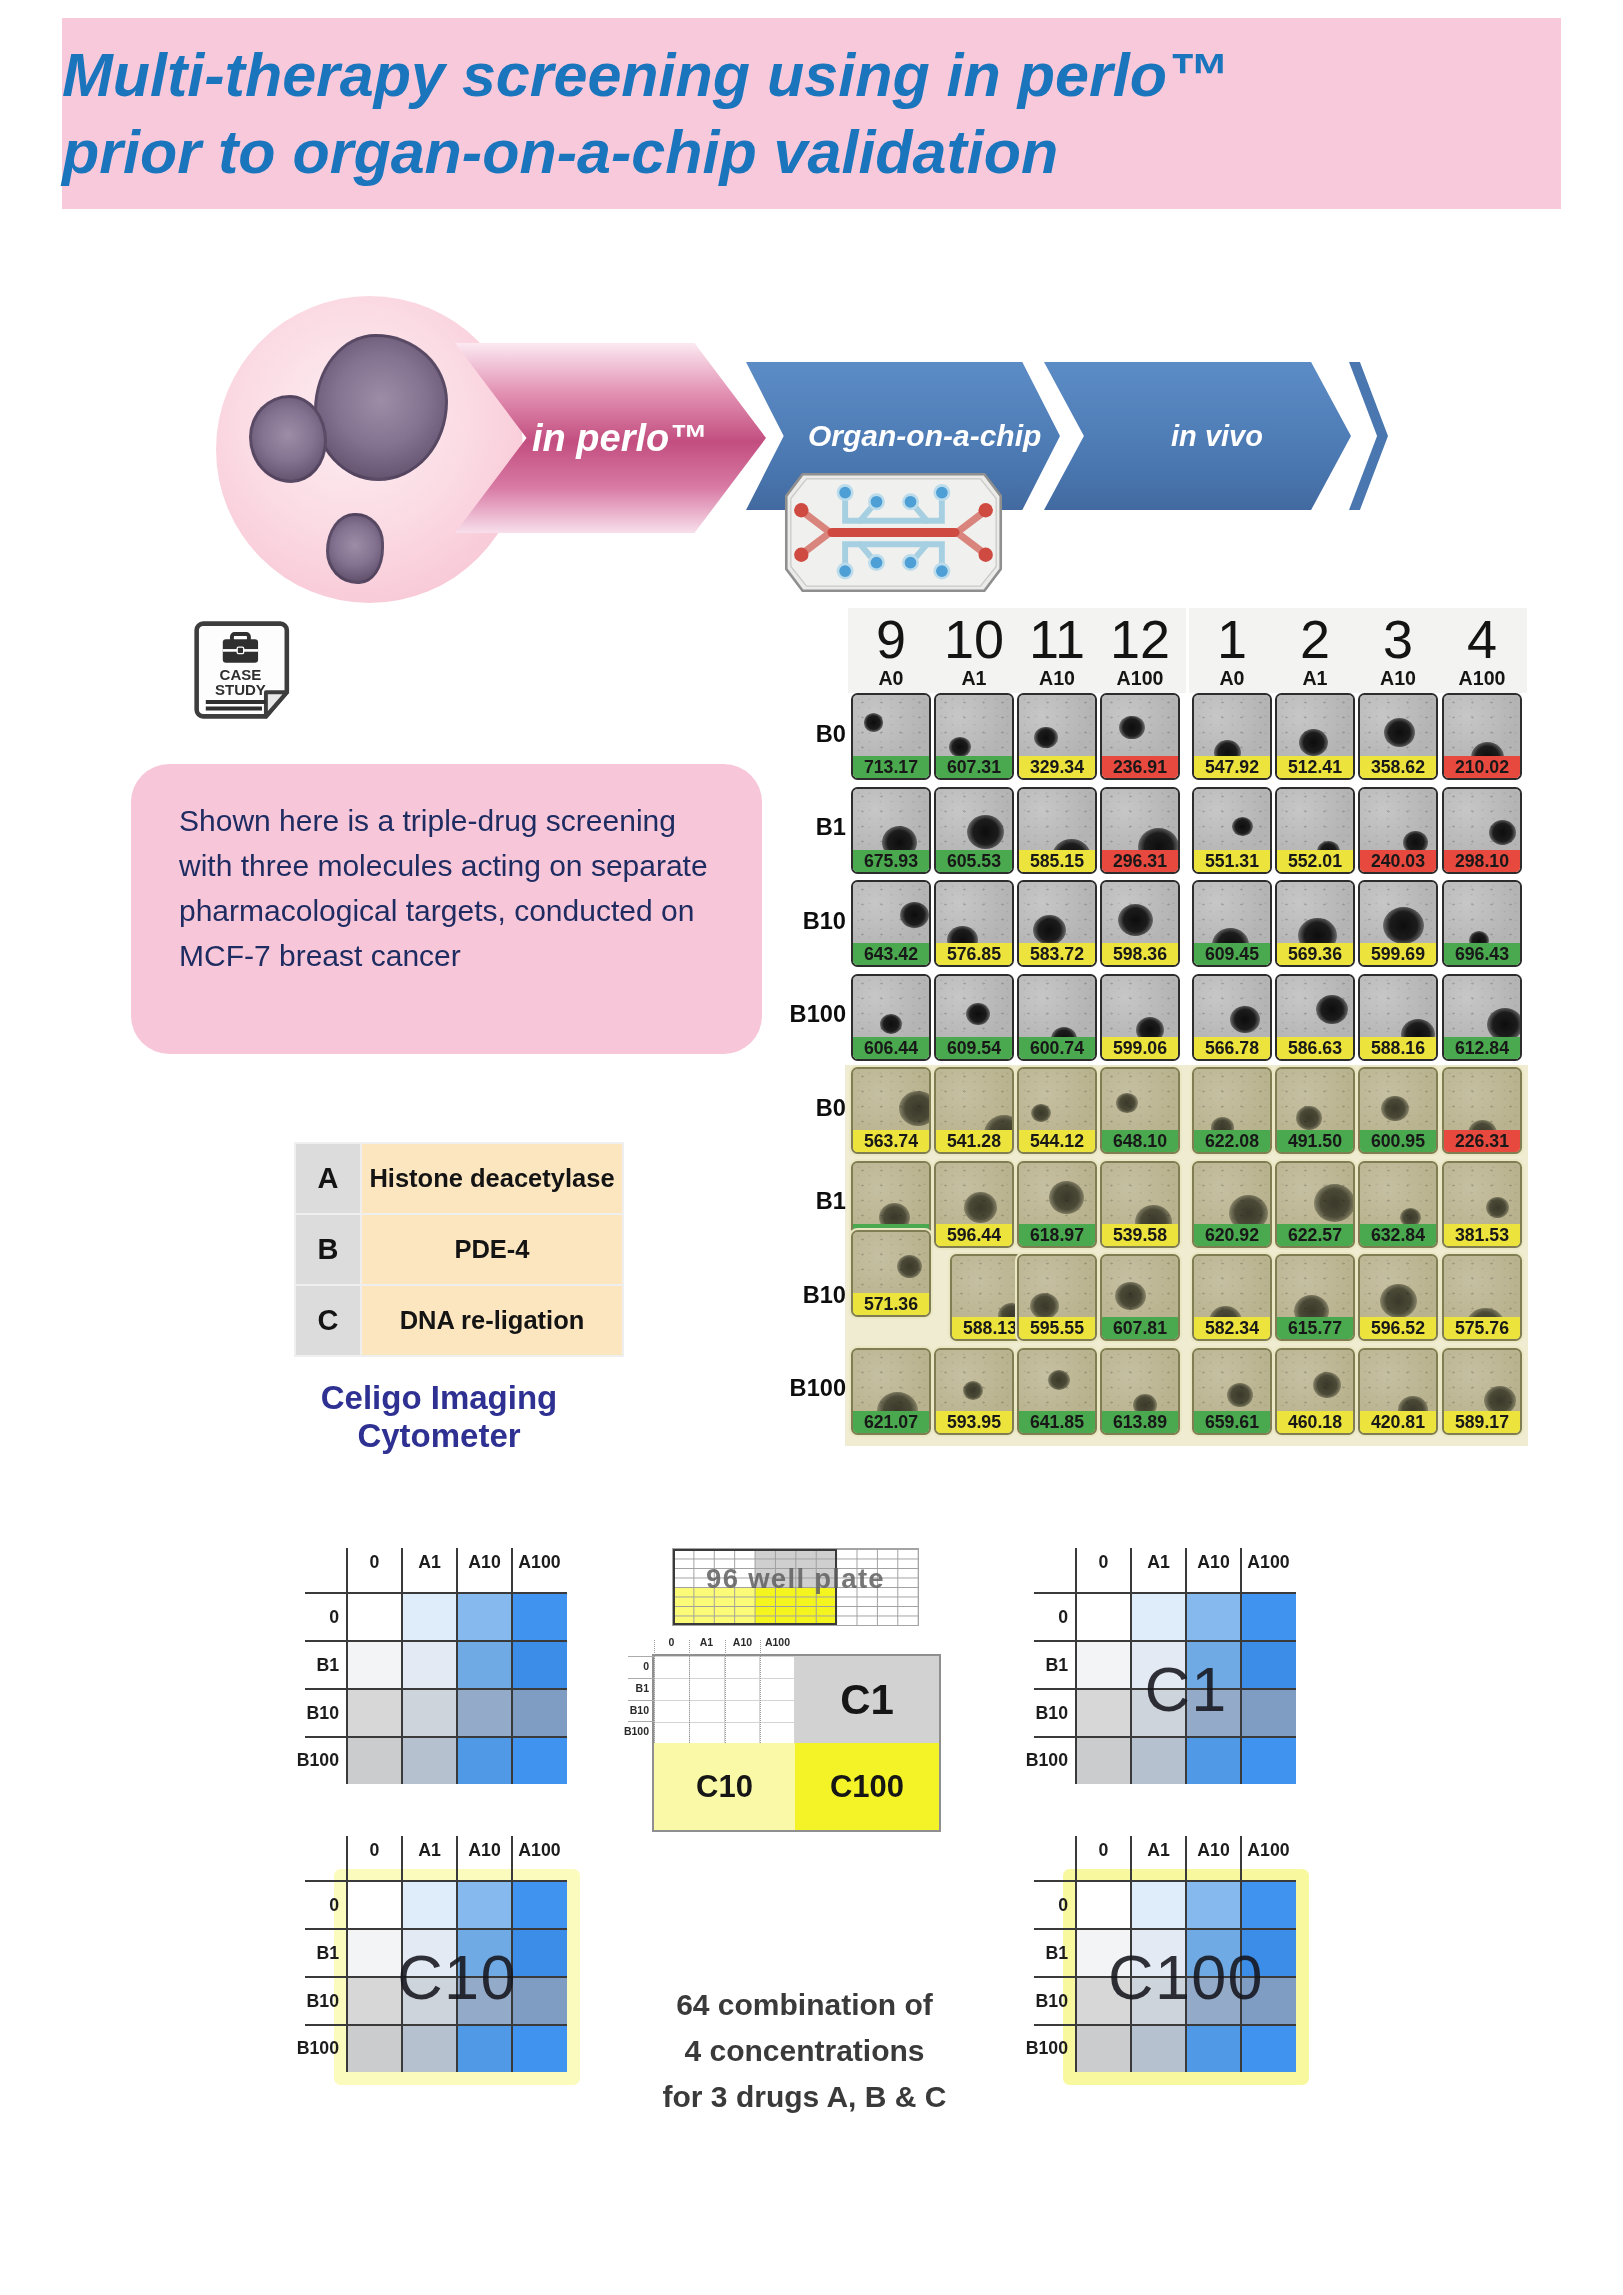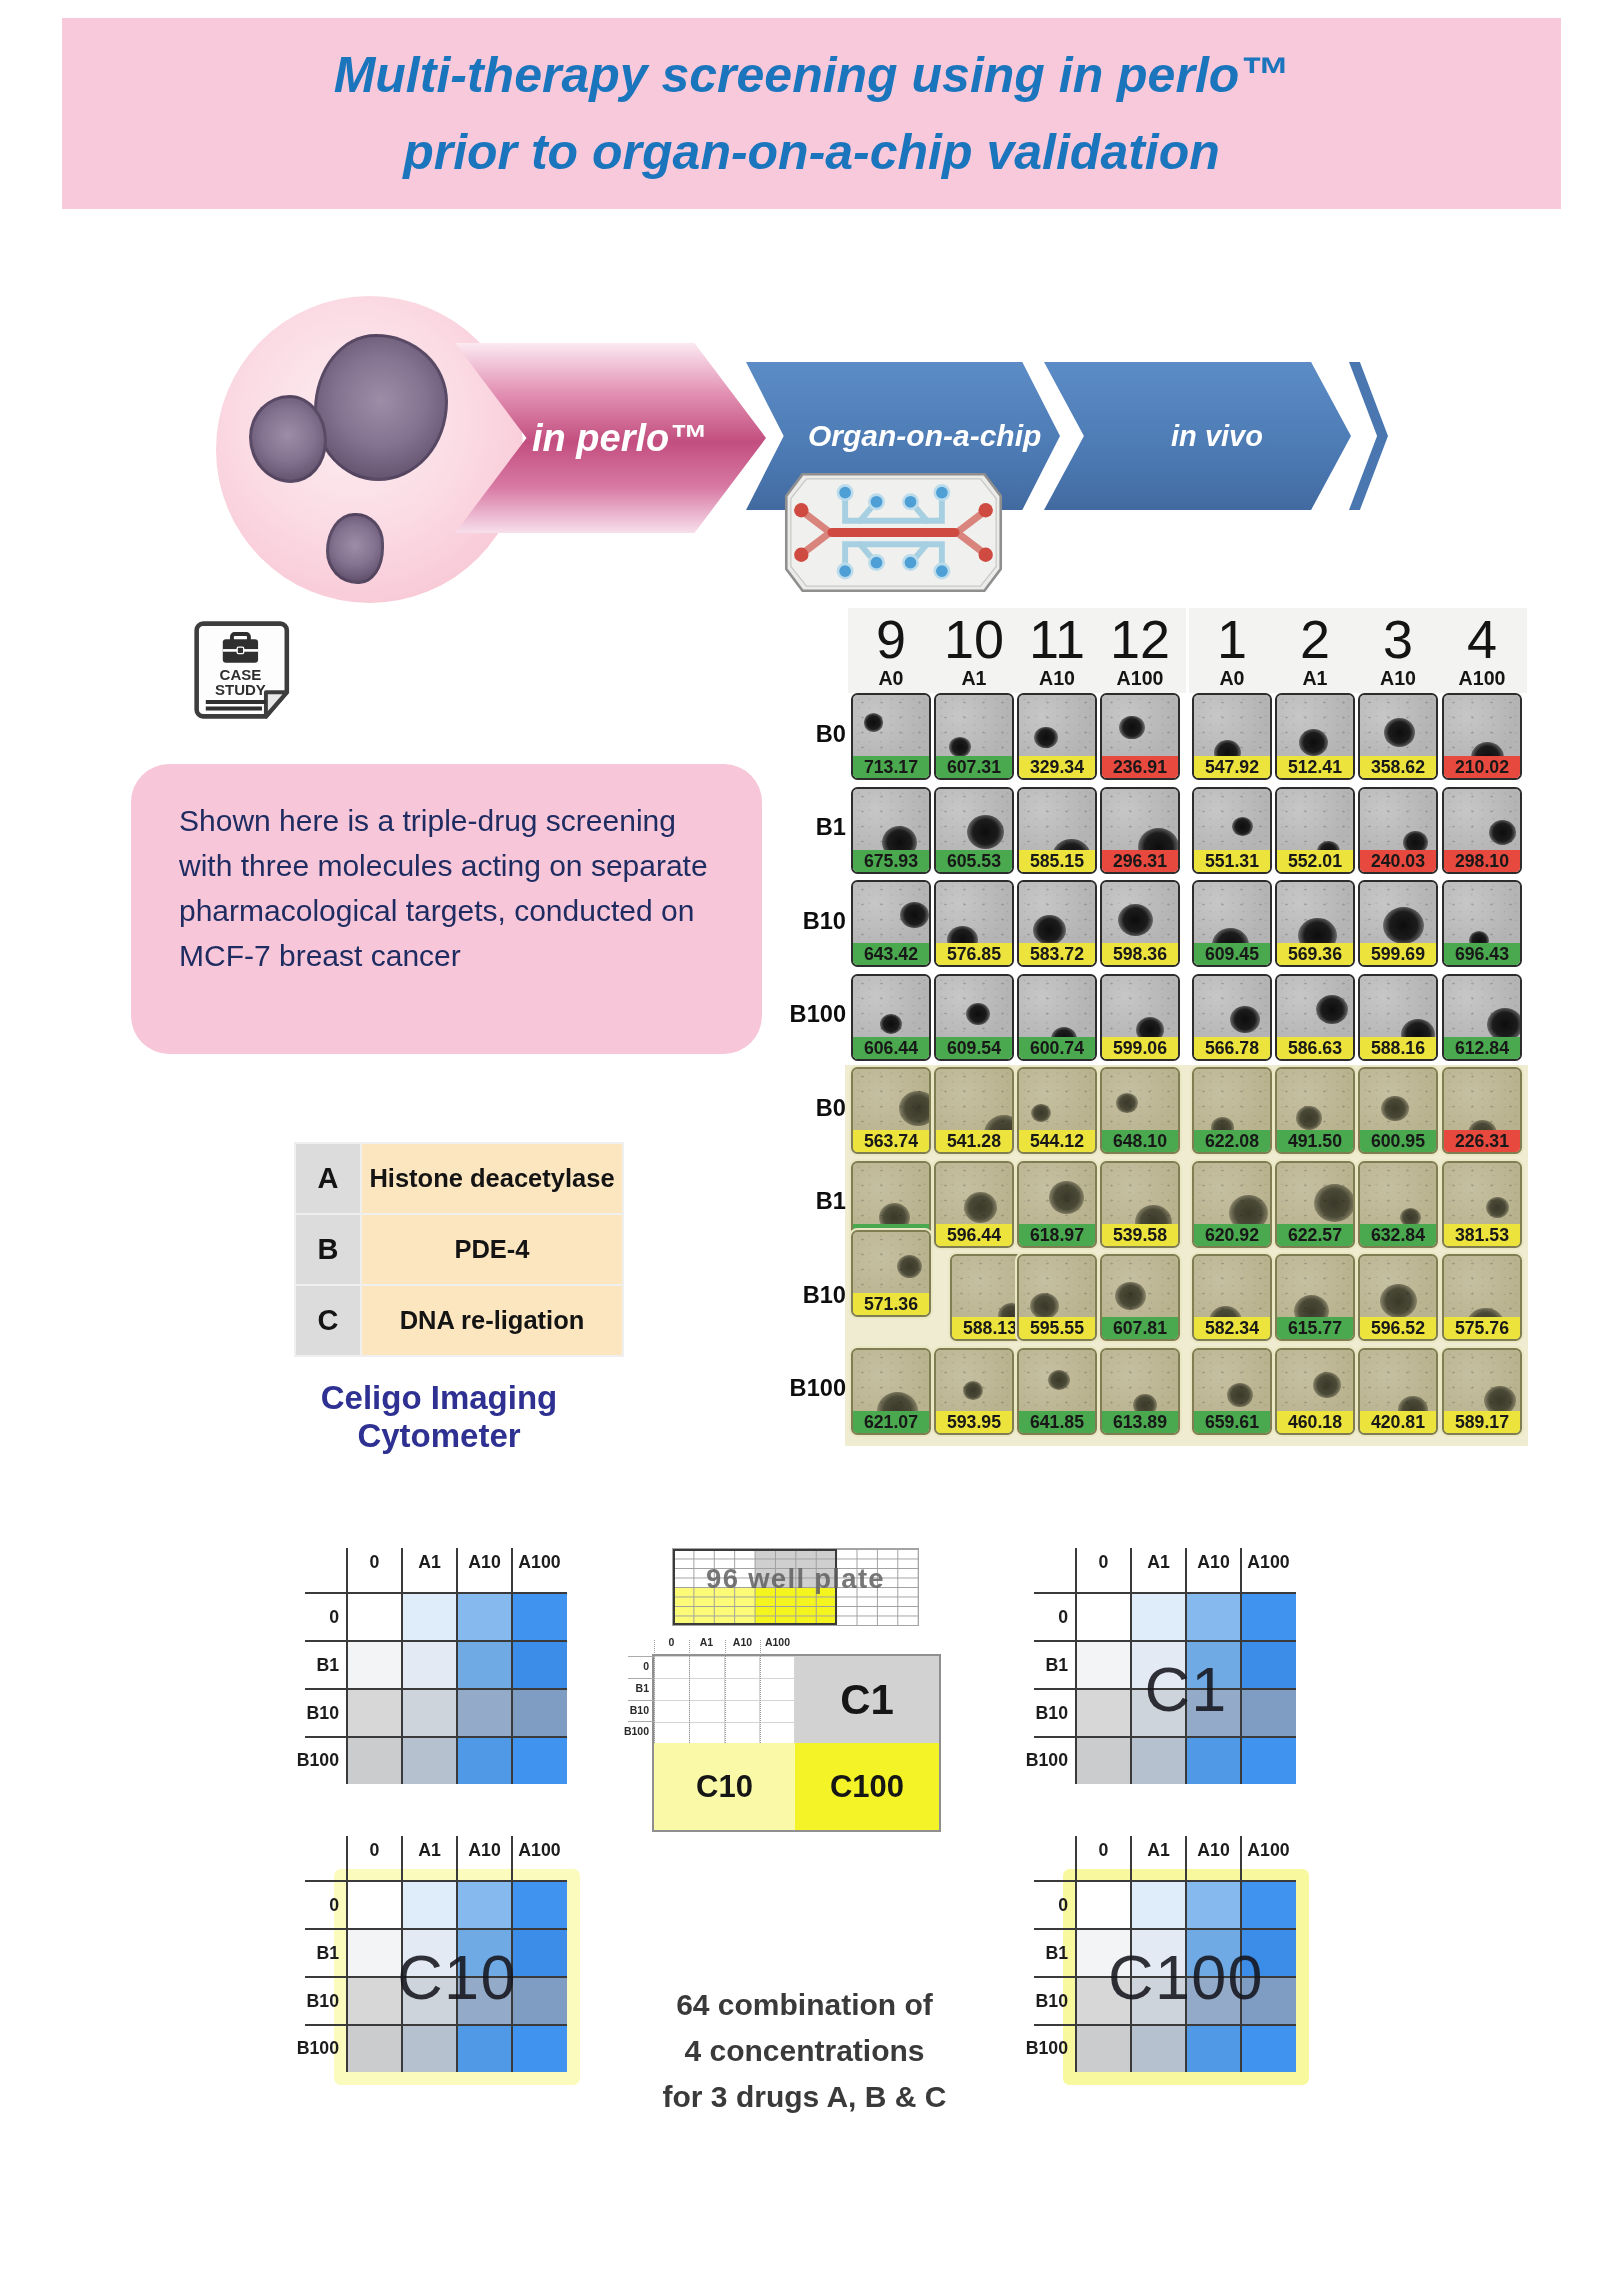--- a/index.html
+++ b/index.html
@@ -1,21 +1,21 @@
 <!DOCTYPE html>
 <html style="font-size:10.5px"><head>
 <meta charset="utf-8">
 <style>
   html,body{margin:0;padding:0;background:#ffffff;}
   #stage{position:relative;width:1623px;height:2295px;background:#ffffff;
          font-family:"Liberation Sans", sans-serif;overflow:hidden;}
 
   
   .banner{position:absolute;left:62px;top:18.3px;width:1499px;height:191px;background:#f8c9da;}
-  .title-line{width:100%;text-align:center;font-size:50px;line-height:77px;
+  .title-line{width:100%;text-align:left;font-size:61px;line-height:77px;
               font-style:italic;font-weight:600;color:#1a75bd;}
   .banner .title-wrap{padding-top:18.3px;}
 
   
   .organoid{position:absolute;left:216px;top:296px;width:307px;height:307px;border-radius:50%;
             background:radial-gradient(circle at 45% 40%, #fdeef2 0%, #fbdbe4 45%, #f8c9d6 78%, #f5bccd 100%);}
   .oblob{position:absolute;border:3.3px solid rgba(70,55,80,.55);
          background:radial-gradient(circle at 50% 45%, #9d8da6 0%, #837391 45%, #63536f 80%, #584a64 100%);}
   .oblob.a{left:98px;top:38px;width:128px;height:141px;border-radius:46% 54% 52% 48% / 52% 46% 54% 48%;}
   .oblob.b{left:33px;top:99px;width:72px;height:82px;border-radius:52% 48% 46% 54% / 48% 52% 48% 52%;}

